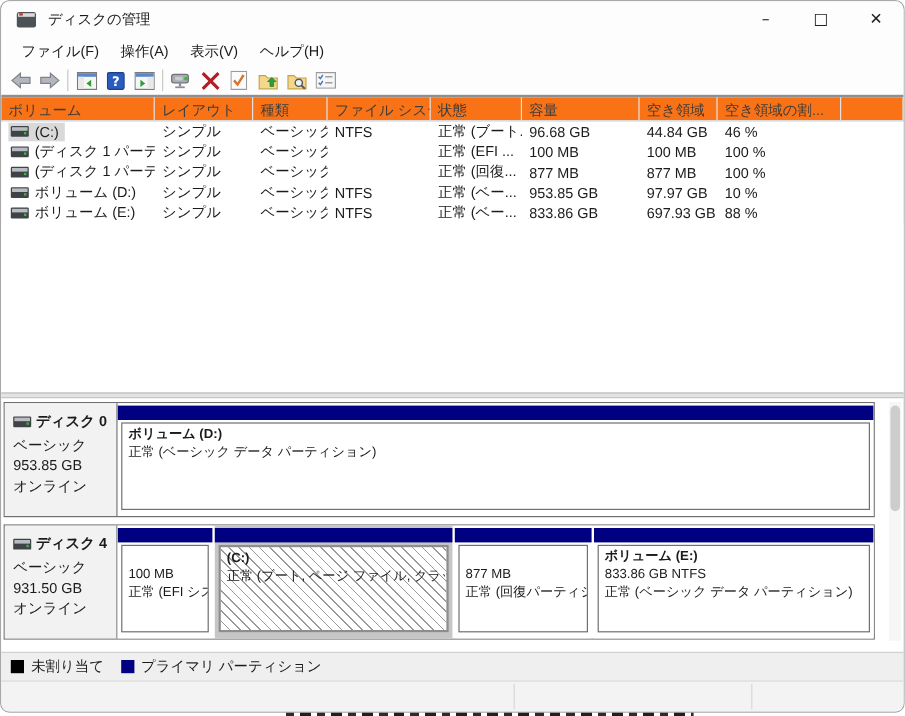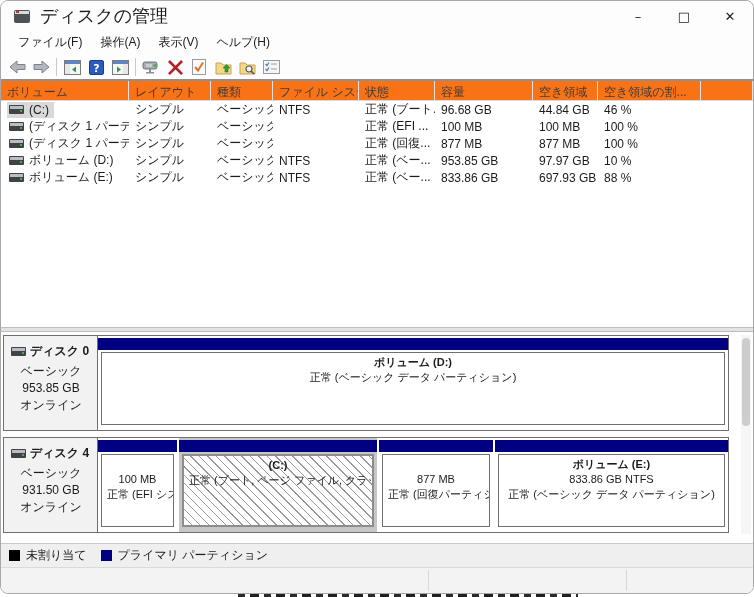--- a/index.html
+++ b/index.html
@@ -12,28 +12,28 @@
 
   .window { position:absolute; left:0; top:0; width:754px; height:594px; background:#fdfdfd;
     border:1px solid #a8a8a8; border-radius:8px; overflow:hidden; z-index:1;
     display:flex; flex-direction:column; }
 
   
   .titlebar { height:30px; display:flex; align-items:center; background:#fdfdfd; flex:0 0 auto; }
   .app-icon { width:16px; height:13px; margin:0 10px 0 13px; position:relative; background:#4d5257; border-radius:2px; }
   .app-icon::before { content:""; position:absolute; left:1px; top:1px; right:1px; height:3px; background:#d8dade; }
   .app-icon::after { content:""; position:absolute; left:2px; top:1px; width:3px; height:2px; background:#c0392b; }
-  .title-text { font-size:18px; color:#1b1b1b;text-align:right; }
+  .title-text { font-size:12px; color:#1b1b1b;text-align:right; }
   .caption-btns { margin-left:auto; display:flex; height:100%; }
   .cap-btn { width:46px; height:100%; display:flex; align-items:center; justify-content:center;
     font-size:13px; color:#222; font-family:"DejaVu Sans",sans-serif; }
   .cap-btn span { pointer-events:none; }
 
   
-  .menubar { height:24px; display:flex; padding-left:8px; background:#fdfdfd; flex:0 0 auto; }
+  .menubar { height:24px; display:flex; align-items:center; padding-left:8px; background:#fdfdfd; flex:0 0 auto; }
   .menu-item { font-size:12px; color:#1b1b1b; padding:3px 9px; border-radius:3px; }
 
   
   .toolbar { height:26px; display:flex; align-items:center; padding-left:4px; background:#fdfdfd;
     border-bottom:2px solid #8f8f8f; flex:0 0 auto; }
   .tool-btn { width:24px; height:22px; display:flex; align-items:center; justify-content:center; }
   .tool-sep { width:1px; height:18px; background:#c9c9c9; margin:0 3px; }
 
   
   .list-pane { background:#ffffff; flex:0 0 auto; }
@@ -48,21 +48,21 @@
   .vol-wrap.selected { background:#d9d9d9; }
   .hdd-icon { width:15px; height:9px; background:#3f4348; border-radius:1px; position:relative; flex:0 0 auto; }
   .hdd-icon::before { content:""; position:absolute; left:1px; top:1px; right:1px; height:3px; background:#b9bdc2; }
   .hdd-icon::after { content:""; position:absolute; right:2px; bottom:2px; width:2px; height:2px; background:#3db53d; }
   .list-空 { height:141px; background:#ffffff; }
 
   
   .splitter { height:5px; background:#e3e3e3; border-top:1px solid #bdbdbd; border-bottom:1px solid #bdbdbd; flex:0 0 auto; }
 
   
-  .graph-pane { position:relative; background:#ffffff; flex:0 0 auto; padding:3px 0 0 2px; height:211px;text-align:center; }
+  .graph-pane { position:relative; background:#ffffff; flex:0 0 auto; padding:3px 0 0 2px; height:211px; }
   .disk-row { display:flex; width:726px; height:96px; border:1px solid #6f6f6f; background:#ffffff; margin-bottom:6px; }
   .disk-head { width:94px; background:#f2f2f2; border-right:1px solid #6f6f6f; padding:7px 6px 0 7px; }
   .disk-name-line { display:flex; align-items:center; gap:4px; margin-bottom:3px; }
   .disk-name { font-size:12px; font-weight:bold; color:#1b1b1b; white-space:nowrap; }
   .disk-sub { font-size:12px; color:#1b1b1b; line-height:17px; white-space:nowrap; }
   .disk-graph { flex:1; display:flex; column-gap:2px; background:#ffffff; overflow:hidden; }
   .part { display:flex; flex-direction:column; background:#ffffff; }
   .part.selected { background:#c6c6c6; }
   .part-bar { height:12px; margin-top:2px; background:#000080; flex:0 0 auto; }
   .part-body { flex:1; margin:2px 3px 5px 3px; border:1px solid #707070; background:#ffffff;

